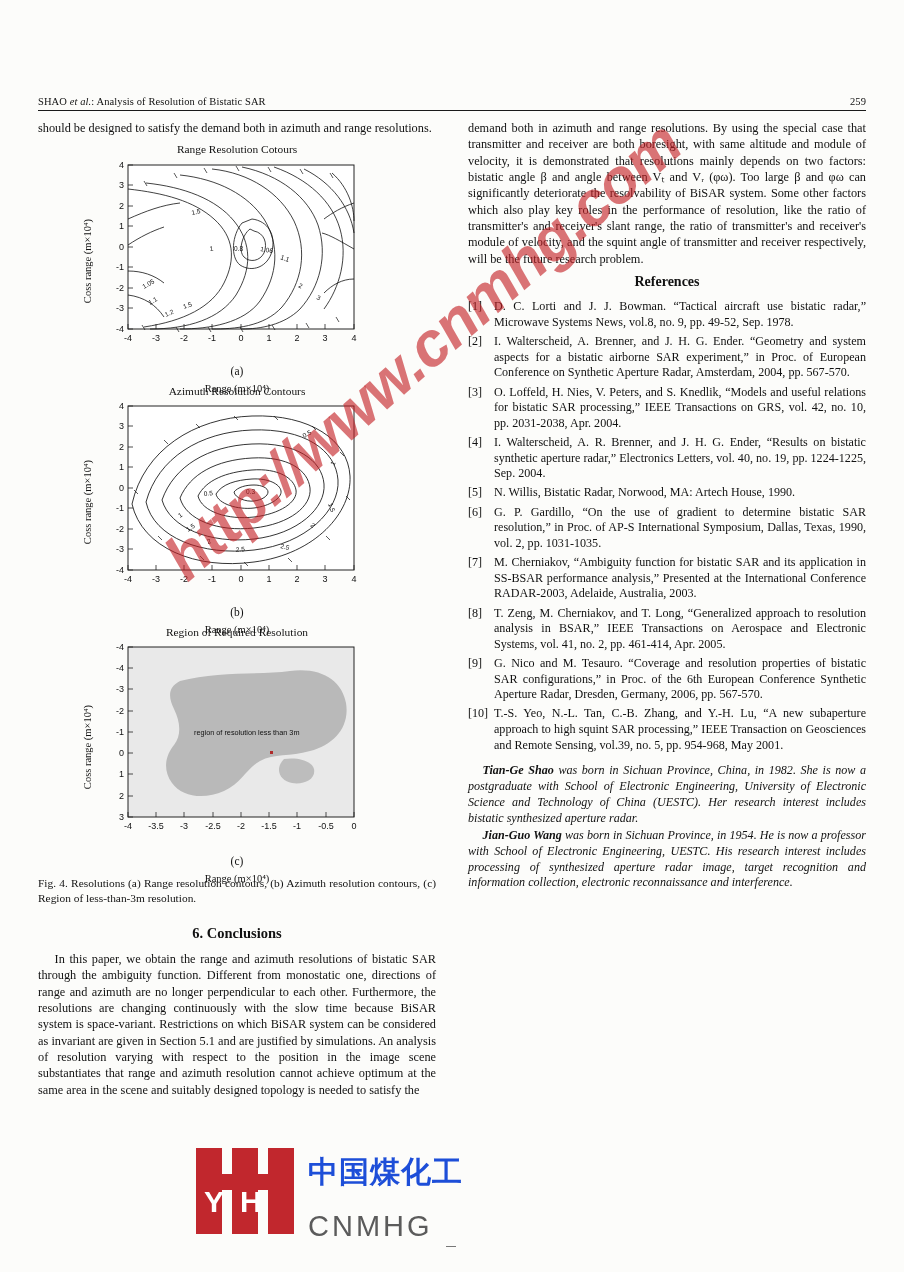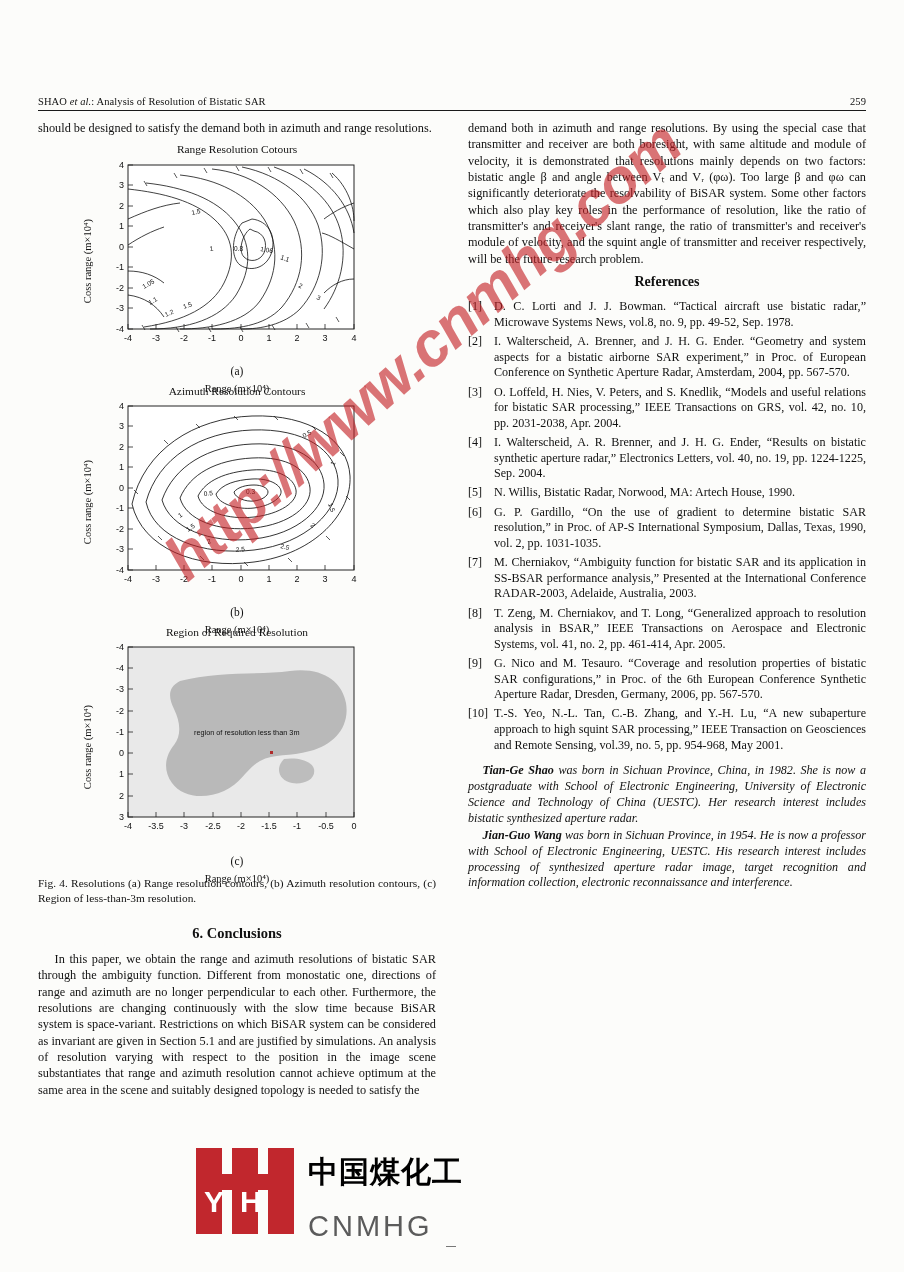--- a/index.html
+++ b/index.html
@@ -104,21 +104,21 @@
     letter-spacing:-1px;
   }
   .wm-logo {
     position:absolute; left:196px; top:1148px;
     width:320px; height:86px; pointer-events:none;
   }
   .wm-logo .bars { position:absolute; left:0; top:0; }
   .wm-logo .cn {
     position:absolute; left:112px; top:4px;
     font-family:"DejaVu Sans", sans-serif;
-    font-size:30px; color:#000000; font-weight:700;
+    font-size:30px; color:#1d4ed8; font-weight:700;
     letter-spacing:1px;
   }
   .wm-logo .cnmhg {
     position:absolute; left:112px; top:62px;
     font-family:"Liberation Sans", sans-serif;
     font-size:29px; color:#5b5b5b; font-weight:400;
     letter-spacing:3px;
   }
   .footmark {
     position:absolute; left:446px; top:1246px;

